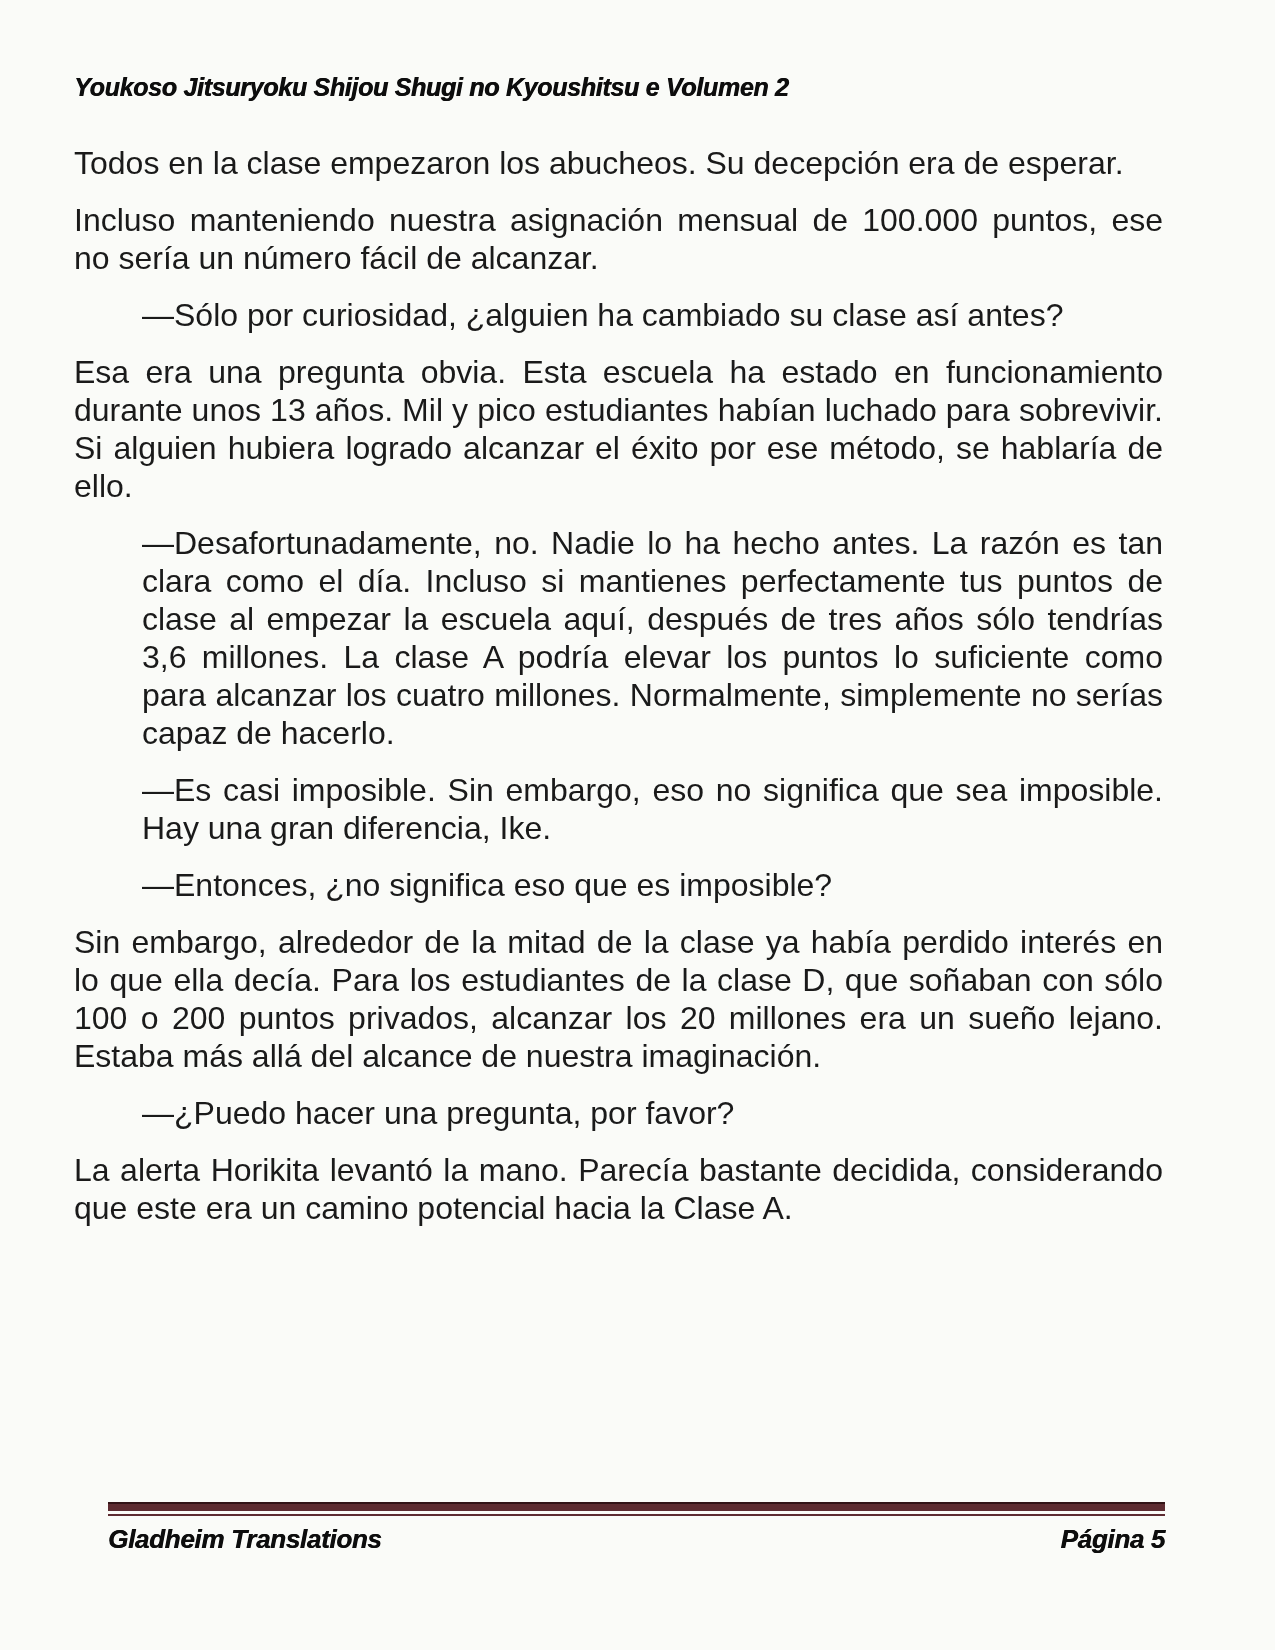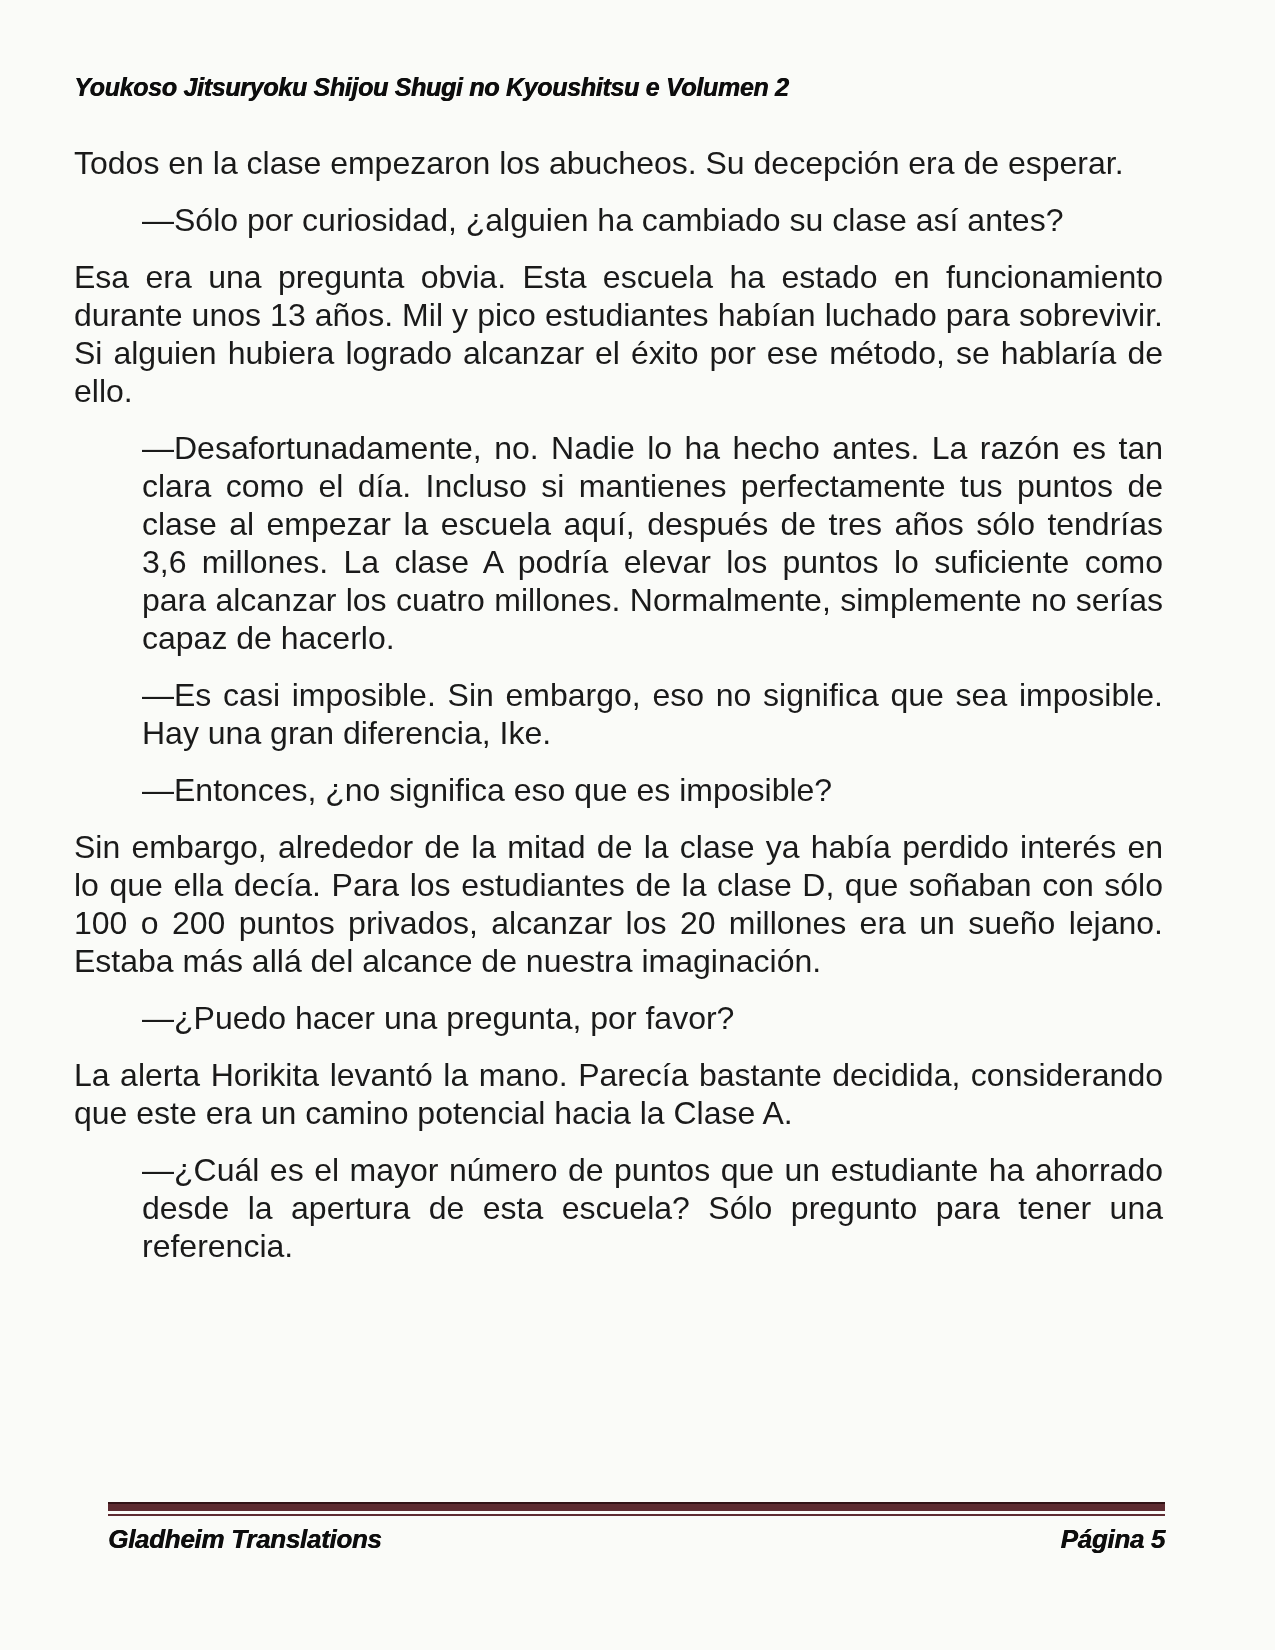--- a/index.html
+++ b/index.html
@@ -75,29 +75,29 @@
 <body>
 
 <div class="page">
 
   <header>
     <h1 class="doc-title">Youkoso Jitsuryoku Shijou Shugi no Kyoushitsu e Volumen 2</h1>
   </header>
 
   <main class="content">
       <p>Todos en la clase empezaron los abucheos. Su decepción era de esperar.</p>
+      <p>Incluso manteniendo nuestra asignación mensual de 100.000 puntos, ese no sería un número fácil de alcanzar.</p>
       <p class="indent">—Sólo por curiosidad, ¿alguien ha cambiado su clase así antes?</p>
       <p>Esa era una pregunta obvia. Esta escuela ha estado en funcionamiento durante unos 13 años. Mil y pico estudiantes habían luchado para sobrevivir. Si alguien hubiera logrado alcanzar el éxito por ese método, se hablaría de ello.</p>
       <p class="indent">—Desafortunadamente, no. Nadie lo ha hecho antes. La razón es tan clara como el día. Incluso si mantienes perfectamente tus puntos de clase al empezar la escuela aquí, después de tres años sólo tendrías 3,6 millones. La clase A podría elevar los puntos lo suficiente como para alcanzar los cuatro millones. Normalmente, simplemente no serías capaz de hacerlo.</p>
       <p class="indent">—Es casi imposible. Sin embargo, eso no significa que sea imposible. Hay una gran diferencia, Ike.</p>
       <p class="indent">—Entonces, ¿no significa eso que es imposible?</p>
       <p>Sin embargo, alrededor de la mitad de la clase ya había perdido interés en lo que ella decía. Para los estudiantes de la clase D, que soñaban con sólo 100 o 200 puntos privados, alcanzar los 20 millones era un sueño lejano. Estaba más allá del alcance de nuestra imaginación.</p>
       <p class="indent">—¿Puedo hacer una pregunta, por favor?</p>
       <p>La alerta Horikita levantó la mano. Parecía bastante decidida, considerando que este era un camino potencial hacia la Clase A.</p>
-      <p class="indent">—¿Cuál es el mayor número de puntos que un estudiante ha ahorrado desde la apertura de esta escuela? Sólo pregunto para tener una referencia.</p>
     </main>
 
   <footer class="footer">
     <div>
       <div class="rule-thick"></div>
       <div class="rule-thin"></div>
     </div>
     <div class="footer-row">
       <span>Gladheim Translations</span>
       <span>Página 5</span>

